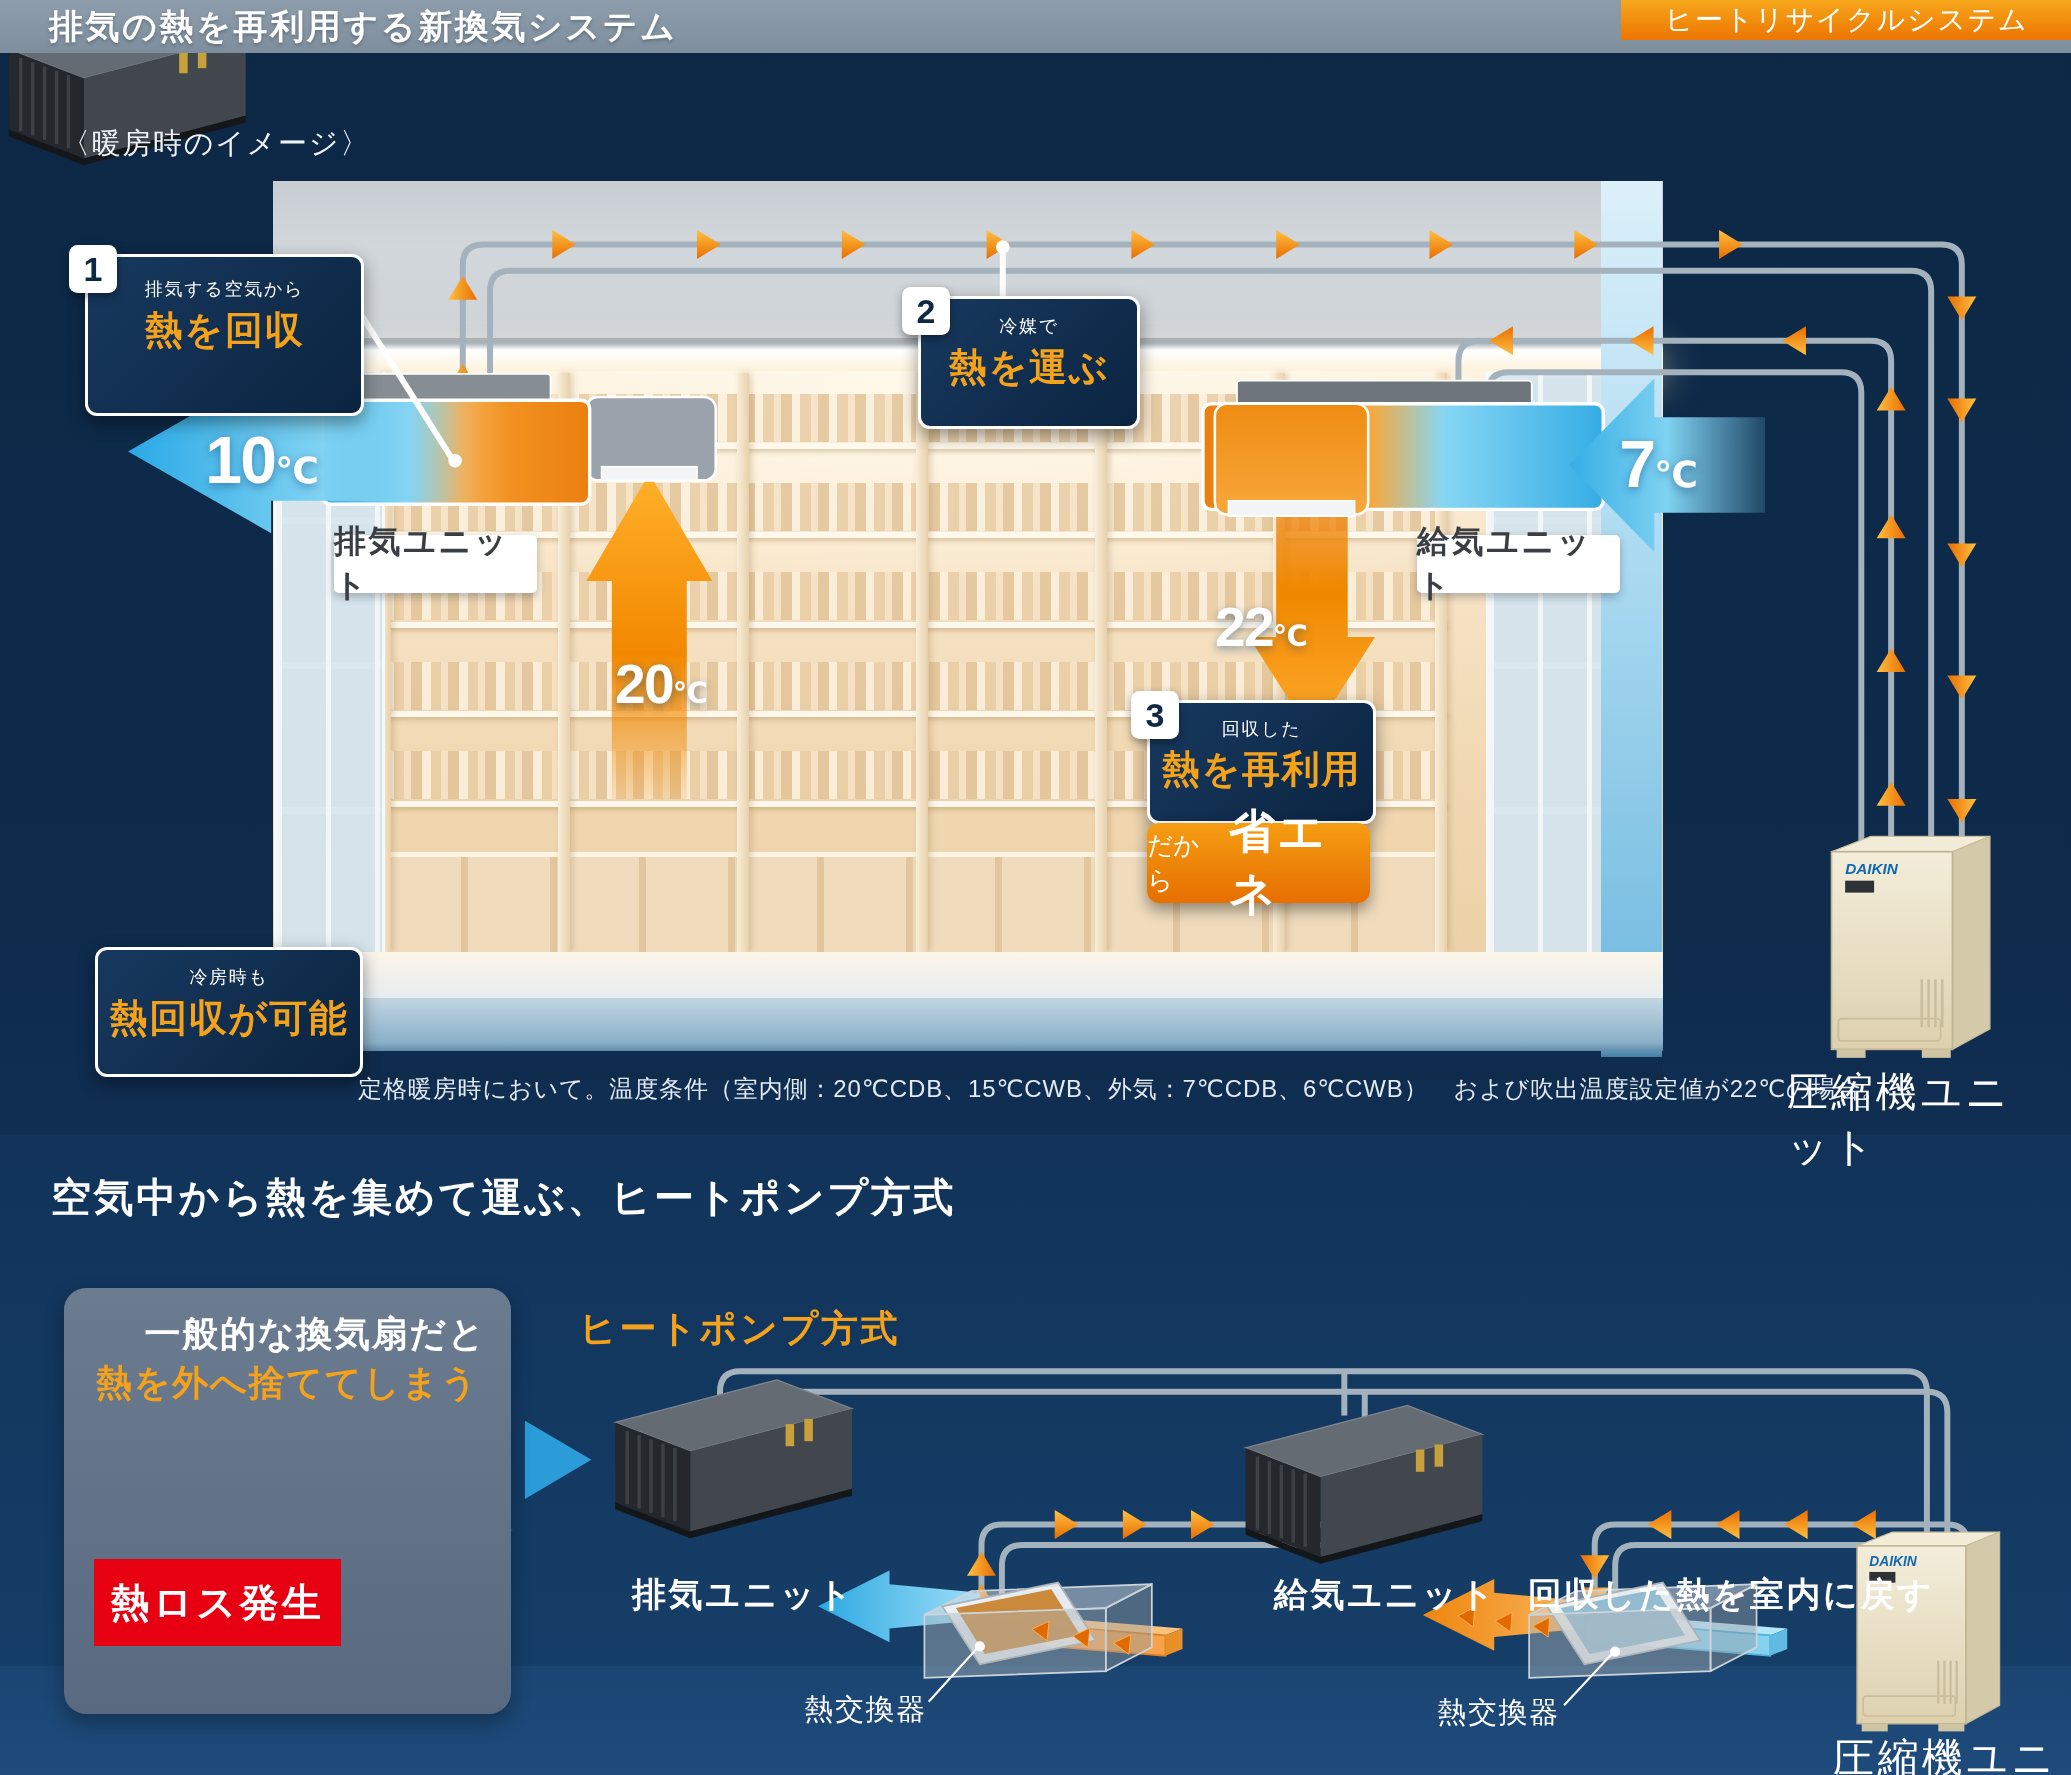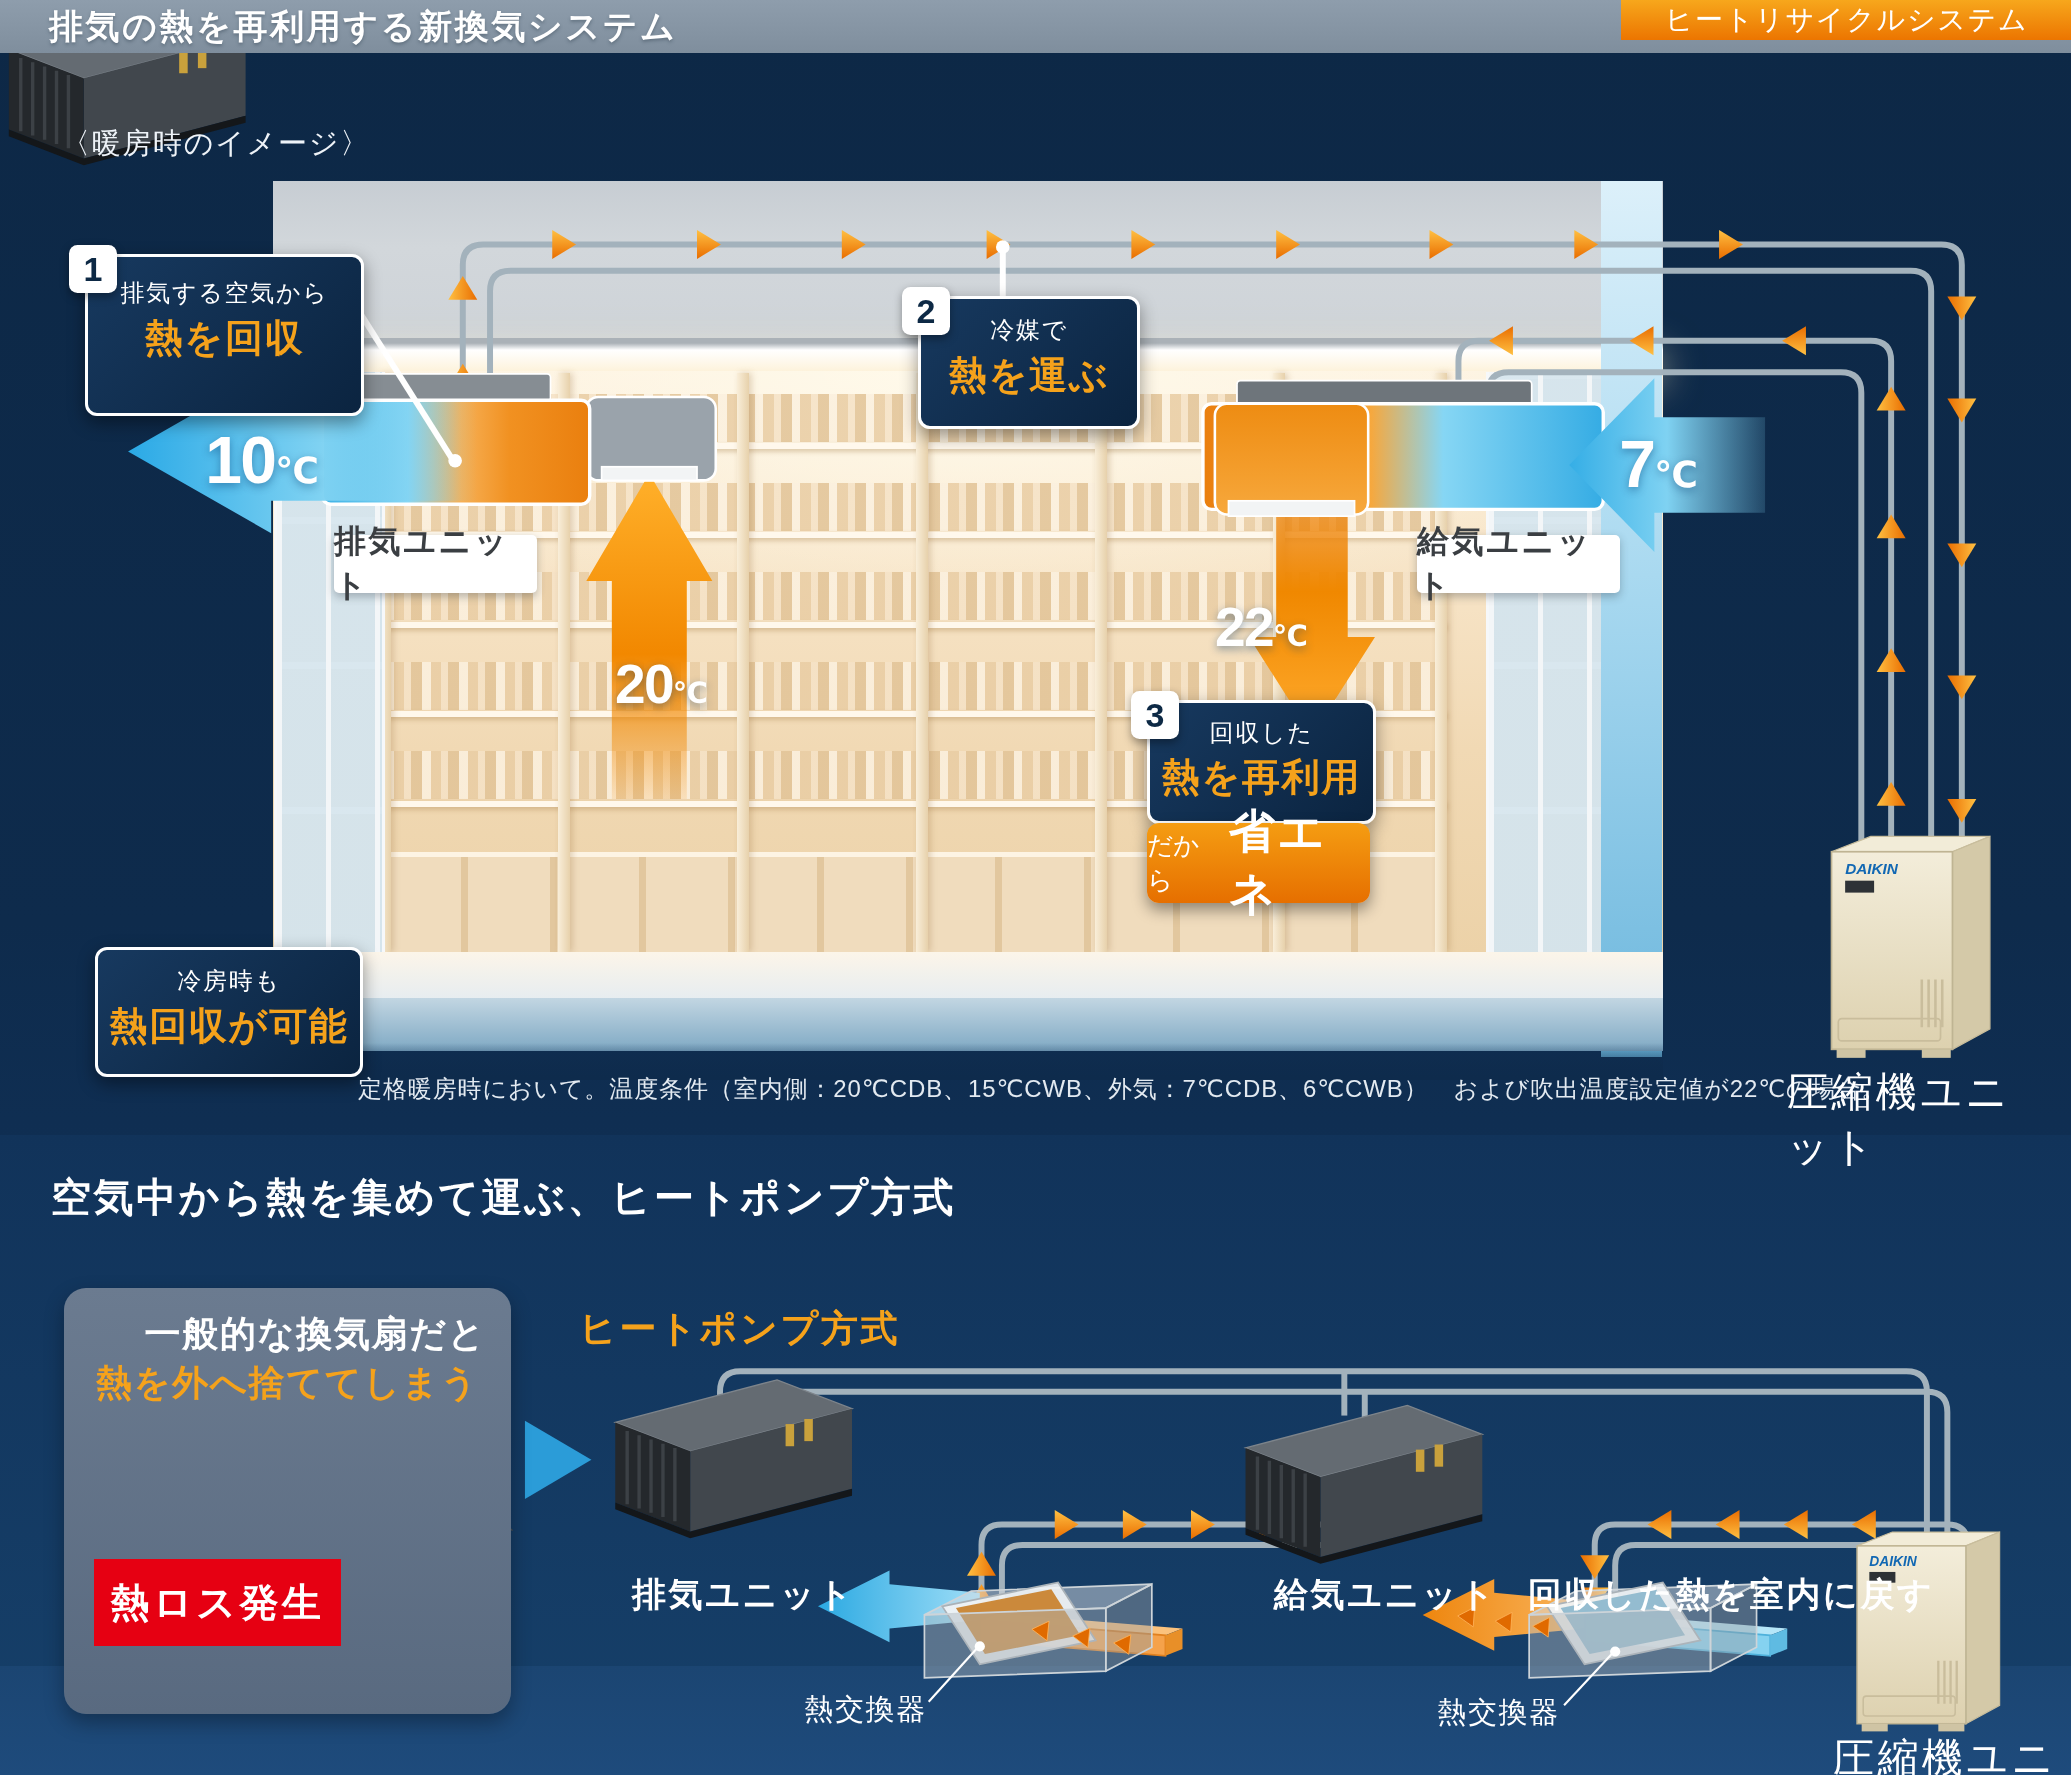--- a/index.html
+++ b/index.html
@@ -37,21 +37,21 @@
     background:linear-gradient(180deg,#dcf0fa 0%,#a9d9f0 45%,#6db7dd 100%);}
   .floor-a{left:273px;top:952px;width:1390px;height:46px;background:linear-gradient(180deg,#fcf5e9,#e7edf0);}
   .floor-b{left:273px;top:998px;width:1390px;height:53px;background:linear-gradient(180deg,#c2d6e2,#7fa9c4);}
   .floor-fade{left:273px;top:1043px;width:1390px;height:37px;background:linear-gradient(180deg,rgba(14,43,76,0),#0e2b4c 92%);}
   
   .band1{left:0;top:1135px;width:2072px;height:641px;background:linear-gradient(180deg,#11335a,#16406a);}
   .band2{left:0;top:1666px;width:2072px;height:109px;background:linear-gradient(180deg,#1b4572,#1e4b7c);}
   
   .callout{background:linear-gradient(135deg,#17395f,#0b2440);border:3.4px solid #fff;border-radius:12px;
     box-shadow:0 6.8px 17px rgba(0,0,0,.4);text-align:center;color:#fff;}
-  .callout .l1{font-size:24px;letter-spacing:1.7px;}
+  .callout .l1{font-size:18px;letter-spacing:1.7px;}
   .callout .l2{font-size:38px;font-weight:bold;color:#f5a21b;letter-spacing:1.7px;margin-top:3.4px;}
   .badge-num{position:absolute;width:48px;height:48px;left:-19px;top:-12px;background:#fff;border-radius:8.5px;
     color:#0d2945;font-weight:bold;font-size:34px;display:flex;align-items:center;justify-content:center;
     box-shadow:0 3.4px 8.5px rgba(0,0,0,.35);}
   .eco{background:linear-gradient(180deg,#f59d12,#e66f00);border-radius:12px;color:#fff;
     box-shadow:0 6.8px 15.3px rgba(0,0,0,.4);}
   .eco .p{font-size:25.6px;margin-right:6.8px;}
   .eco .m{font-size:46px;font-weight:bold;letter-spacing:2.6px;}
   .unit-label{background:#fff;border-radius:5.1px;color:#3a3e42;font-size:32px;font-weight:bold;letter-spacing:2.6px;
     box-shadow:0 3.4px 8.5px rgba(40,50,60,.3);}

